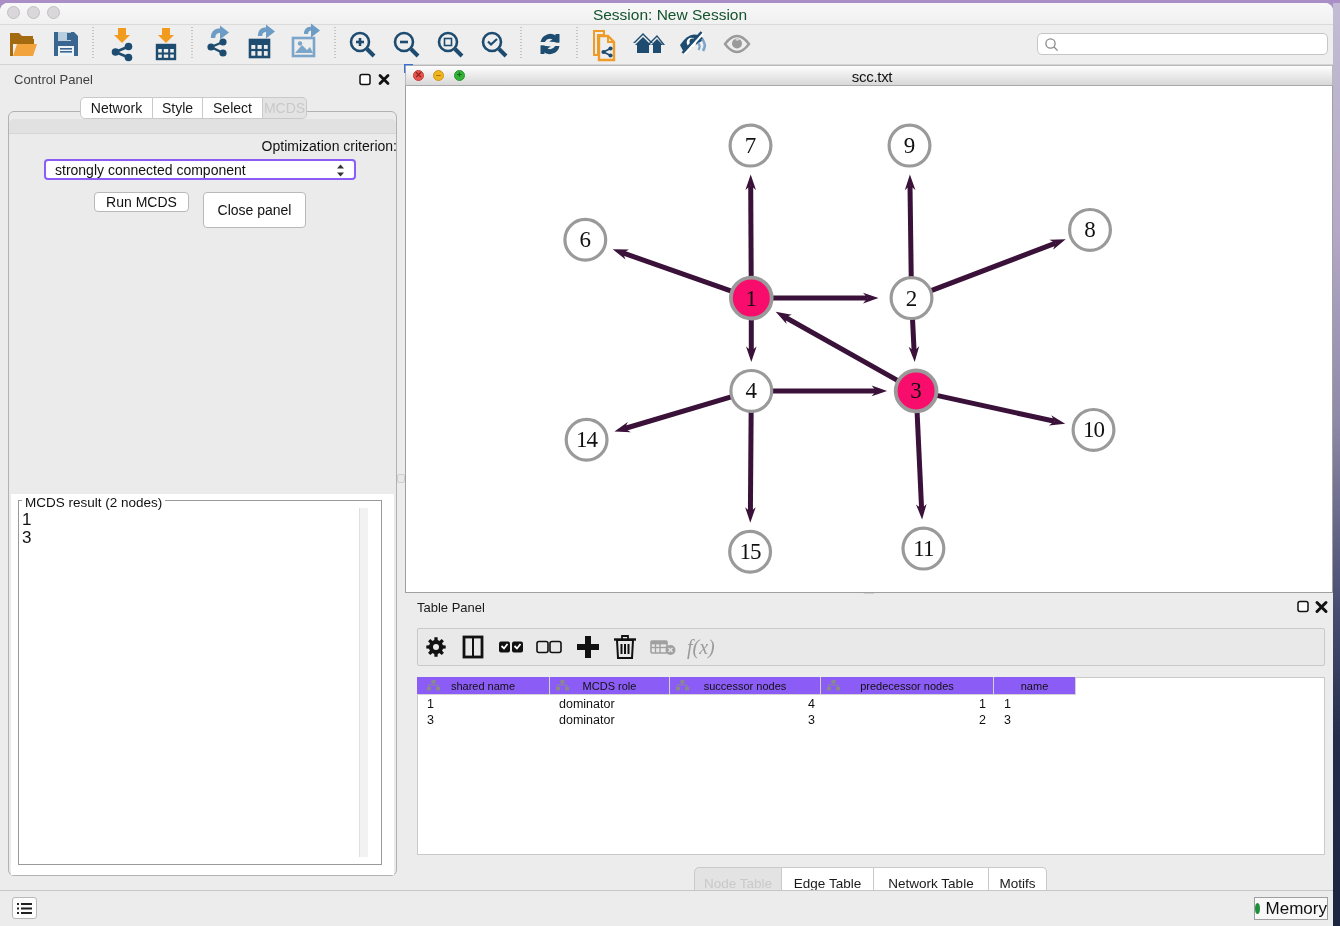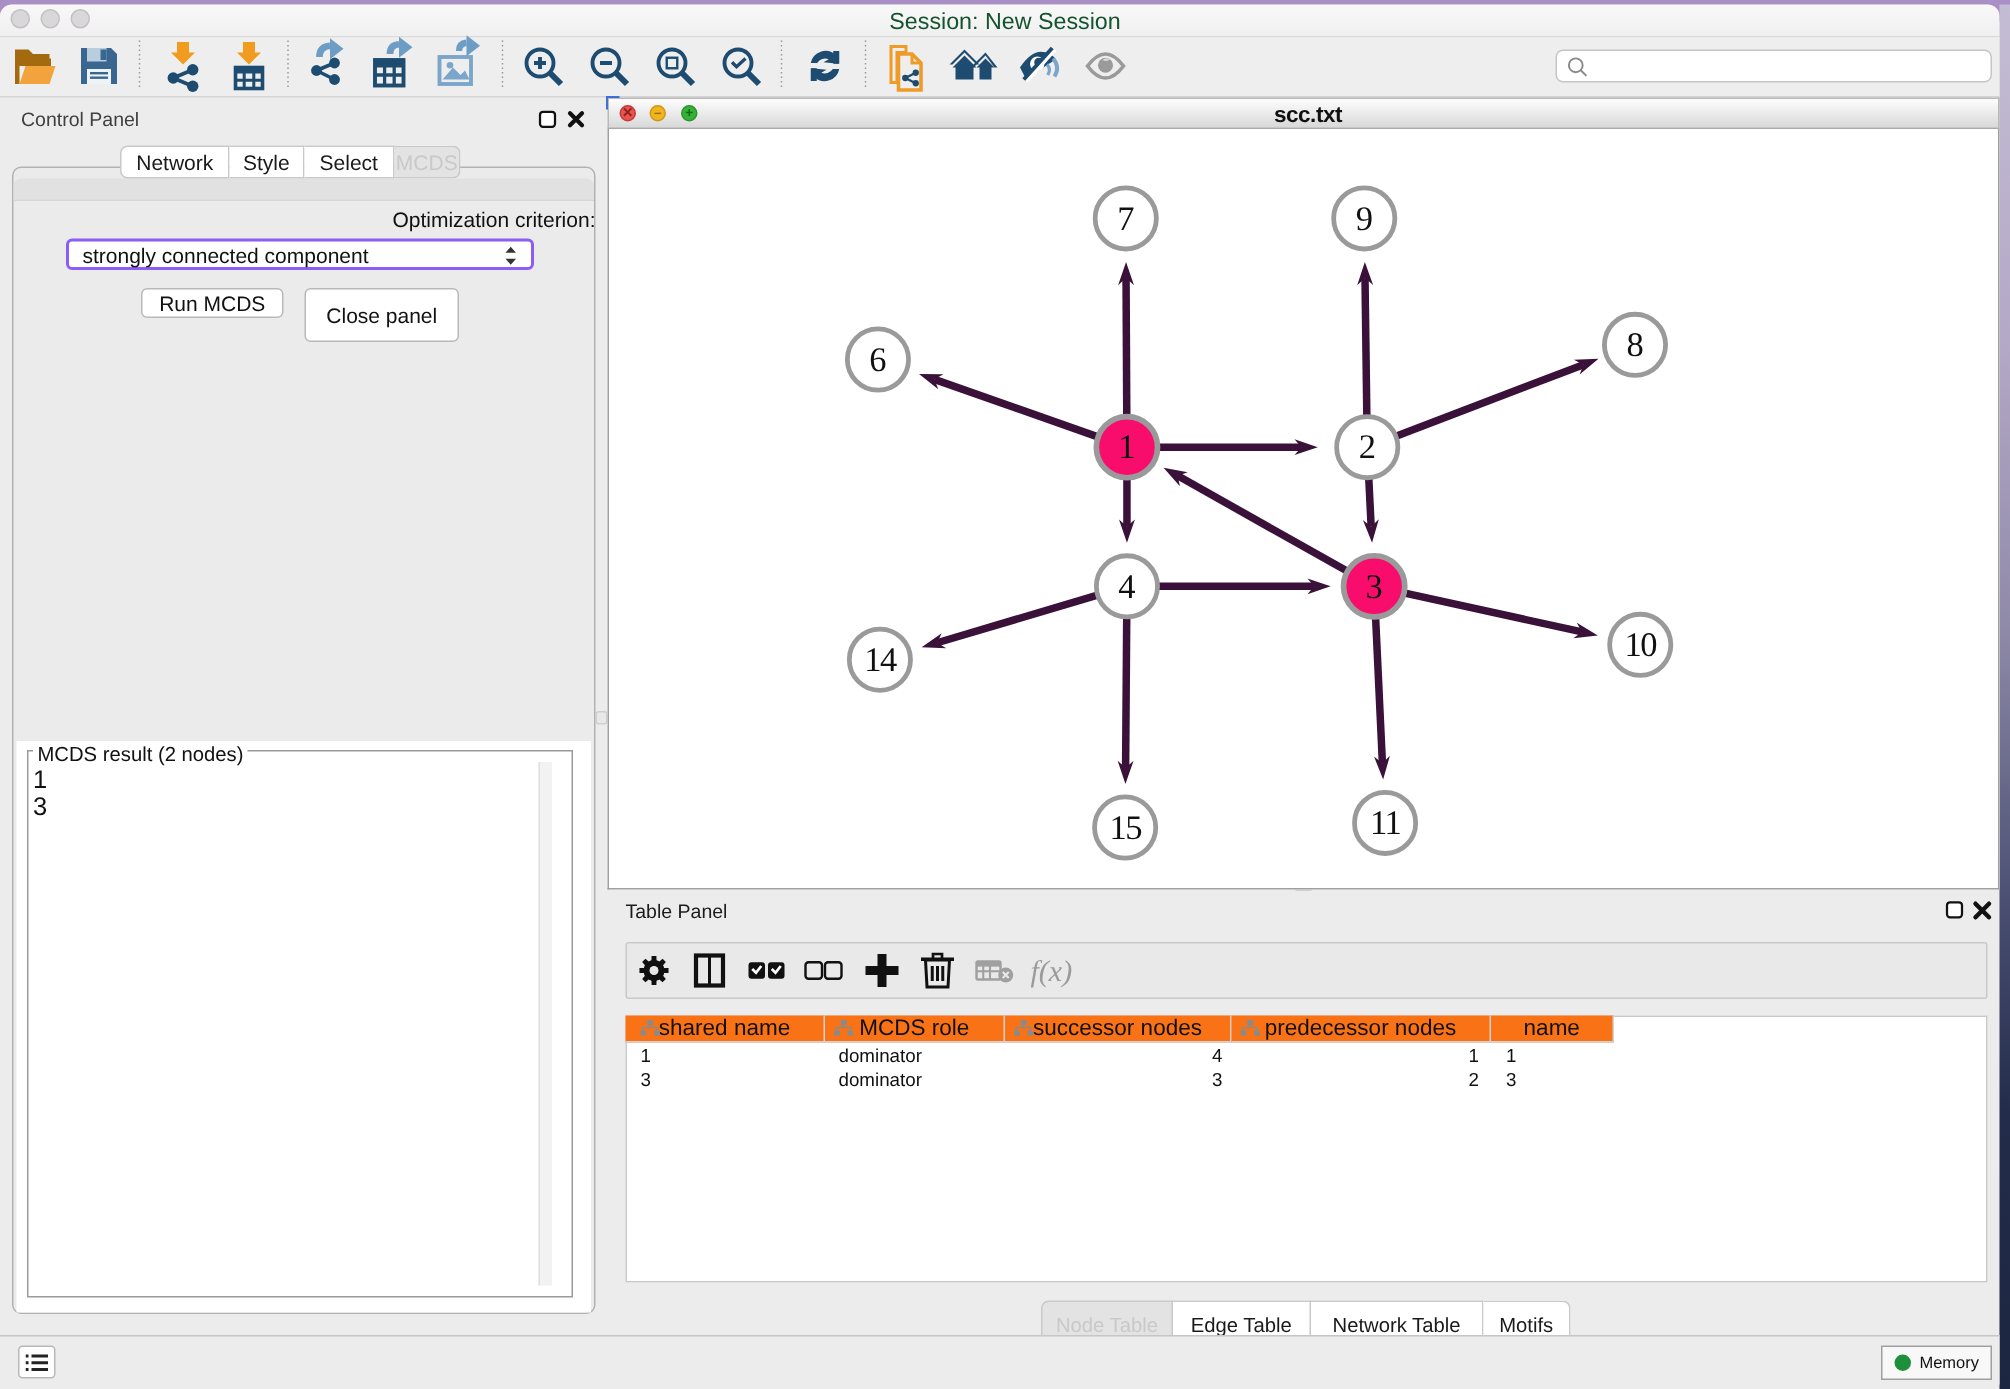--- a/index.html
+++ b/index.html
@@ -33,36 +33,36 @@
 #mcds-panel{left:11px;top:494px;width:383px;height:381px;background:#fff}
 #mcds-field{left:18px;top:500px;width:364px;height:365px;border:1px solid #9a9a9a}
 #mcds-legend{left:22px;top:495px;background:#fff;padding:0 3px;font-size:13.5px;color:#111}
 #mcds-scroll{left:359px;top:508px;width:9px;height:349px;background:#f2f2f2;border-left:1px solid #e0e0e0}
 #mcds-text{left:22px;top:511px;font-size:17px;color:#111;line-height:17.9px}
 
 #grip-v{left:397px;top:474px;width:8px;height:9px;background:#e8e8e8;border:1px solid #cfcfcf;border-radius:2px}
 #grip-h{left:863px;top:587px;width:12px;height:7px;background:#e8e8e8;border:1px solid #cfcfcf;border-radius:2px}
 
 #nf-title{left:405px;top:65px;width:928px;height:21px;background:linear-gradient(#fdfdfd,#e9e9e9 55%,#d8d8d8);border:1px solid #b9b9b9;border-bottom:1px solid #a9a9a9}
-#nf-name{left:408px;top:68px;width:928px;text-align:center;font-size:15px;font-weight:700;color:#111;letter-spacing:-0.3px}
+#nf-name{left:408px;top:68px;width:928px;text-align:center;font-size:15px;font-weight:400;color:#111;letter-spacing:-0.3px}
 .mac{width:11px;height:11px;border-radius:50%;top:70px;display:flex;align-items:center;justify-content:center;font-size:9px;font-weight:700;line-height:1}
 #canvas{left:405px;top:86px;width:928px;height:507px;background:#fff;border-left:1px solid #a0a0a0;border-right:1px solid #a0a0a0;border-bottom:1px solid #a0a0a0}
 
 #tp-title{left:417px;top:600px;font-size:13px;color:#1b1b1b}
 #tp-toolbar{left:417px;top:628px;width:908px;height:38px;background:#e9e9e9;border:1px solid #c9c9c9;border-radius:2px}
 #tp-table{left:417px;top:677px;width:908px;height:178px;background:#fff;border:1px solid #c9c9c9}
-.th{top:0;height:18px;background:#f97316;border-right:1px solid #d2d2d2;border-bottom:1px solid #d2d2d2;font-size:15px;color:#111;display:flex;align-items:center;justify-content:center}
+.th{top:0;height:18px;background:#8b5cf6;border-right:1px solid #d2d2d2;border-bottom:1px solid #d2d2d2;font-size:11px;color:#111;display:flex;align-items:center;justify-content:center}
 .td{font-size:12.5px;color:#111;top:0;position:absolute}
 
 #bt-tabs{left:694px;top:867px}
 #bt-tabs .tab{height:32px}
 
 #statusbar{left:0;top:890px;width:1333px;height:33px;background:#ececec;border-top:1px solid #c6c6c6}
 #listbtn{left:12px;top:897px;width:25px;height:22px;background:#fdfdfd;border:1px solid #b9b9b9;border-radius:3px;display:flex;align-items:center;justify-content:center}
-#membtn{left:1254px;top:897px;width:74px;height:23px;background:#f8f8f8;border:1px solid #9f9f9f;font-size:11px;color:#111;display:flex;align-items:center;justify-content:center;gap:6px}
+#membtn{left:1254px;top:897px;width:74px;height:23px;background:#f8f8f8;border:1px solid #9f9f9f;font-size:17px;color:#111;display:flex;align-items:center;justify-content:center;gap:6px}
 .dot{width:11px;height:11px;border-radius:50%;background:#1e8f3a}
 </style></head>
 <body>
 <div class="abs" id="topband"></div>
 <div class="abs" id="win"></div>
 <div class="abs" id="desk"></div>
 <div class="abs" id="titlebar"></div>
 <div class="abs tl" style="left:7px"></div>
 <div class="abs tl" style="left:27px"></div>
 <div class="abs tl" style="left:47px"></div>

